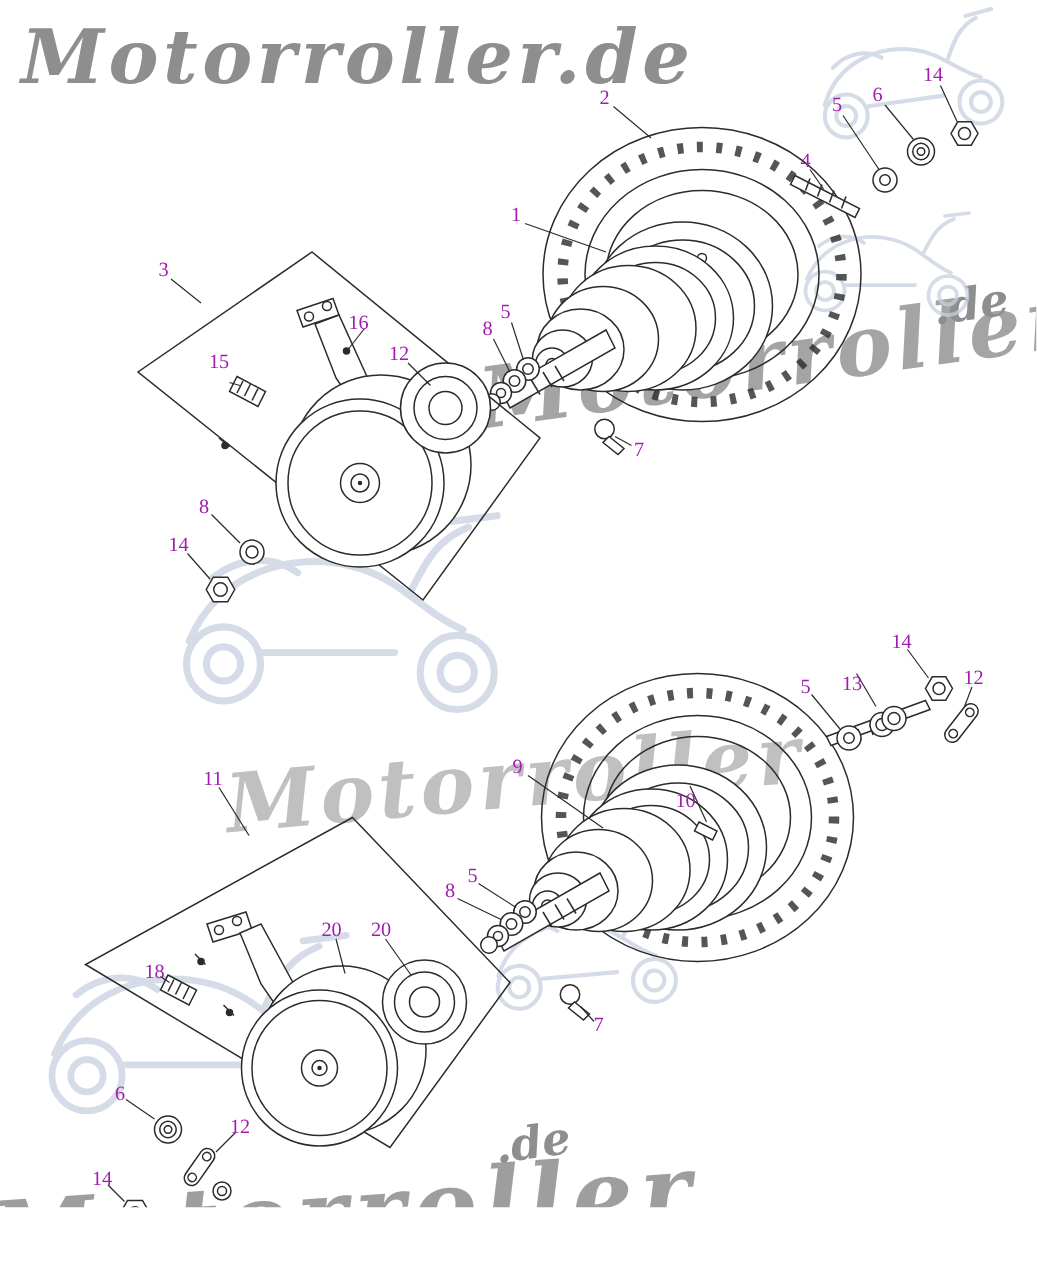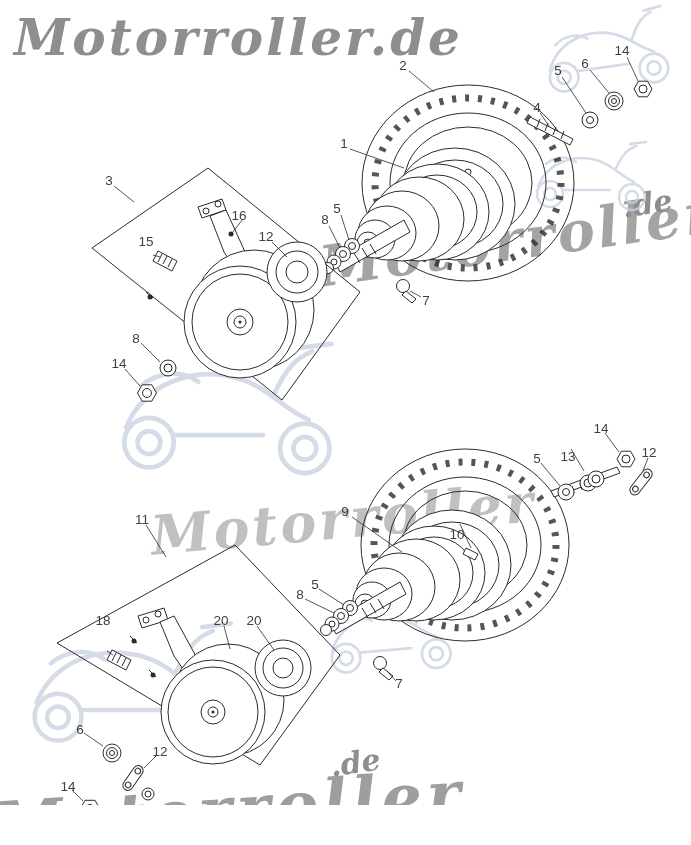--- a/index.html
+++ b/index.html
@@ -21,21 +21,21 @@
   .wm-bottom-name{left:-8px;top:772px;font-size:64px;letter-spacing:5px;transform:rotate(-4deg);opacity:.85;}
   #diagram{position:absolute;left:0;top:0;z-index:2;}
   #diagram .ln{stroke:var(--line,#2b2b2b);fill:none;stroke-width:1;}
   #diagram .fw{stroke:var(--line,#2b2b2b);fill:#ffffff;stroke-width:1;}
   #diagram .fd{fill:var(--line,#2b2b2b);stroke:none;}
   #diagram .ld{stroke:var(--line,#2b2b2b);stroke-width:.8;fill:none;}
   #diagram .tread{stroke:var(--line,#2b2b2b);fill:none;stroke-width:7;stroke-dasharray:4 9;opacity:.8;}
   #diagram .wmk{stroke:var(--watermark-blue,#c7d0df);fill:none;stroke-width:2.5;opacity:.75;stroke-linecap:round;}
   .callout{
     position:absolute;z-index:3;transform:translate(-50%,-50%);
-    font-size:13.5px;color:#404040;font-family:Liberation Sans, sans-serif;
+    font-size:13.5px;color:#a21caf;font-family:Liberation Serif, serif;
   }
 </style>
 </head>
 <body>
 
 <div id="stage">
 
   <div class="wm wm-top-left">Motorroller.de</div>
   <div class="wm wm-upper-de">.de</div>
   <div class="wm wm-upper-name">Motorroller</div>
@@ -318,20 +318,20 @@
   <span class="callout" style="left:345px;top:511px">9</span>
   <span class="callout" style="left:457px;top:534px">10</span>
   <span class="callout" style="left:537px;top:458px">5</span>
   <span class="callout" style="left:568px;top:456px">13</span>
   <span class="callout" style="left:601px;top:428px">14</span>
   <span class="callout" style="left:649px;top:452px">12</span>
   <span class="callout" style="left:315px;top:584px">5</span>
   <span class="callout" style="left:300px;top:594px">8</span>
   <span class="callout" style="left:399px;top:683px">7</span>
   <span class="callout" style="left:142px;top:519px">11</span>
-  <span class="callout" style="left:103px;top:620px">18</span>
+  <span class="callout" style="left:103px;top:648px">18</span>
   <span class="callout" style="left:221px;top:620px">20</span>
   <span class="callout" style="left:254px;top:620px">20</span>
   <span class="callout" style="left:80px;top:729px">6</span>
   <span class="callout" style="left:160px;top:751px">12</span>
   <span class="callout" style="left:68px;top:786px">14</span>
 
 </div>
 
 </body></html>

